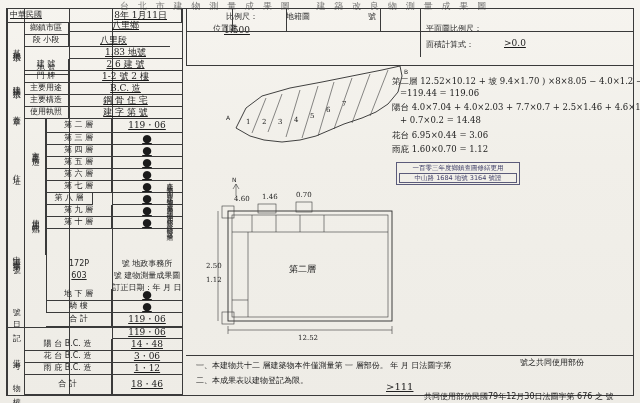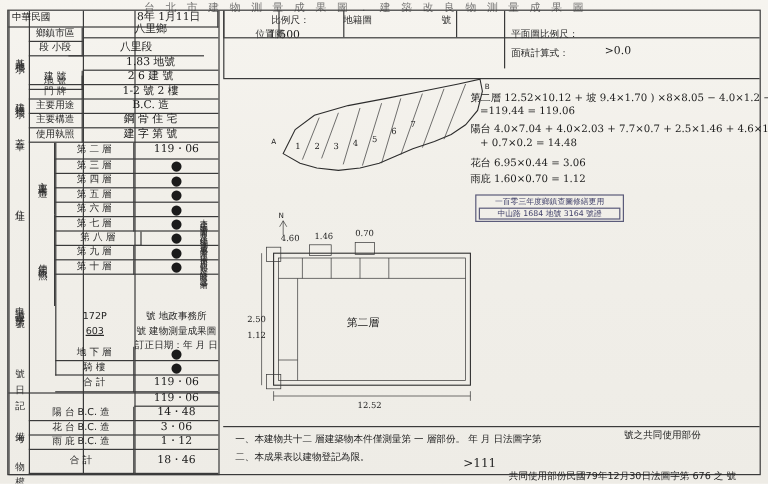--- a/index.html
+++ b/index.html
@@ -23,21 +23,21 @@
   
   .ltable{position:absolute;left:7px;top:9px;width:176px;height:386px;}
   .cell{position:absolute;box-sizing:border-box;font-size:8px;
         display:flex;align-items:center;justify-content:center;
         text-align:center;line-height:1.05;}
   .b-r{border-right:1px solid #3a3a3a;}
   .b-b{border-bottom:1px solid #3a3a3a;}
   .vert{writing-mode:vertical-rl;text-orientation:upright;letter-spacing:2px;}
   .lbl{font-size:8px;color:#262626;}
   .val{font-size:9px;color:#1d1d1d;}
-  .hand{font-family:"DejaVu Serif","Liberation Serif",serif;color:#1b1b1b;}
+  .hand{font-family:"DejaVu Serif","Liberation Serif",serif;color:#1b1b1b;text-decoration:underline;}
   .dot{font-size:11px;line-height:1;}
 
   
   .rtop{position:absolute;left:186px;top:9px;right:7px;height:56px;}
   .rtop .cl{position:absolute;font-size:8px;text-align:center;}
 
   .calc{position:absolute;font-family:"DejaVu Serif","Liberation Serif",serif;
         font-size:8.5px;color:#1c1c1c;white-space:nowrap;}
   .stamp{position:absolute;border:1px solid #5b5b7a;color:#41416a;
          font-size:6.5px;text-align:center;line-height:1.25;padding:1px 2px;}
@@ -120,21 +120,21 @@
 
     <div class="cell b-b b-r lbl" style="left:39px;top:148px;width:66px;height:12px;">第 五 層</div>
     <div class="cell b-b hand dot" style="left:105px;top:148px;width:70px;height:12px;">●</div>
 
     <div class="cell b-b b-r lbl" style="left:39px;top:160px;width:66px;height:12px;">第 六 層</div>
     <div class="cell b-b hand dot" style="left:105px;top:160px;width:70px;height:12px;">●</div>
 
     <div class="cell b-b b-r lbl" style="left:39px;top:172px;width:66px;height:12px;">第 七 層</div>
     <div class="cell b-b hand dot" style="left:105px;top:172px;width:70px;height:12px;">●</div>
 
-    <div class="cell b-b b-r lbl" style="left:39px;top:184px;width:72px;height:12px;">第 八 層</div>
+    <div class="cell b-b b-r lbl" style="left:39px;top:184px;width:47px;height:12px;">第 八 層</div>
     <div class="cell b-b hand dot" style="left:105px;top:184px;width:70px;height:12px;">●</div>
 
     <div class="cell b-b b-r lbl" style="left:39px;top:196px;width:66px;height:12px;">第 九 層</div>
     <div class="cell b-b hand dot" style="left:105px;top:196px;width:70px;height:12px;">●</div>
 
     <div class="cell b-b b-r lbl" style="left:39px;top:208px;width:66px;height:12px;">第 十 層</div>
     <div class="cell b-b hand dot" style="left:105px;top:208px;width:70px;height:12px;">●</div>
 
     <div class="cell b-b b-r lbl" style="left:39px;top:280px;width:66px;height:12px;">地 下 層</div>
     <div class="cell b-b hand dot" style="left:105px;top:280px;width:70px;height:12px;">●</div>

